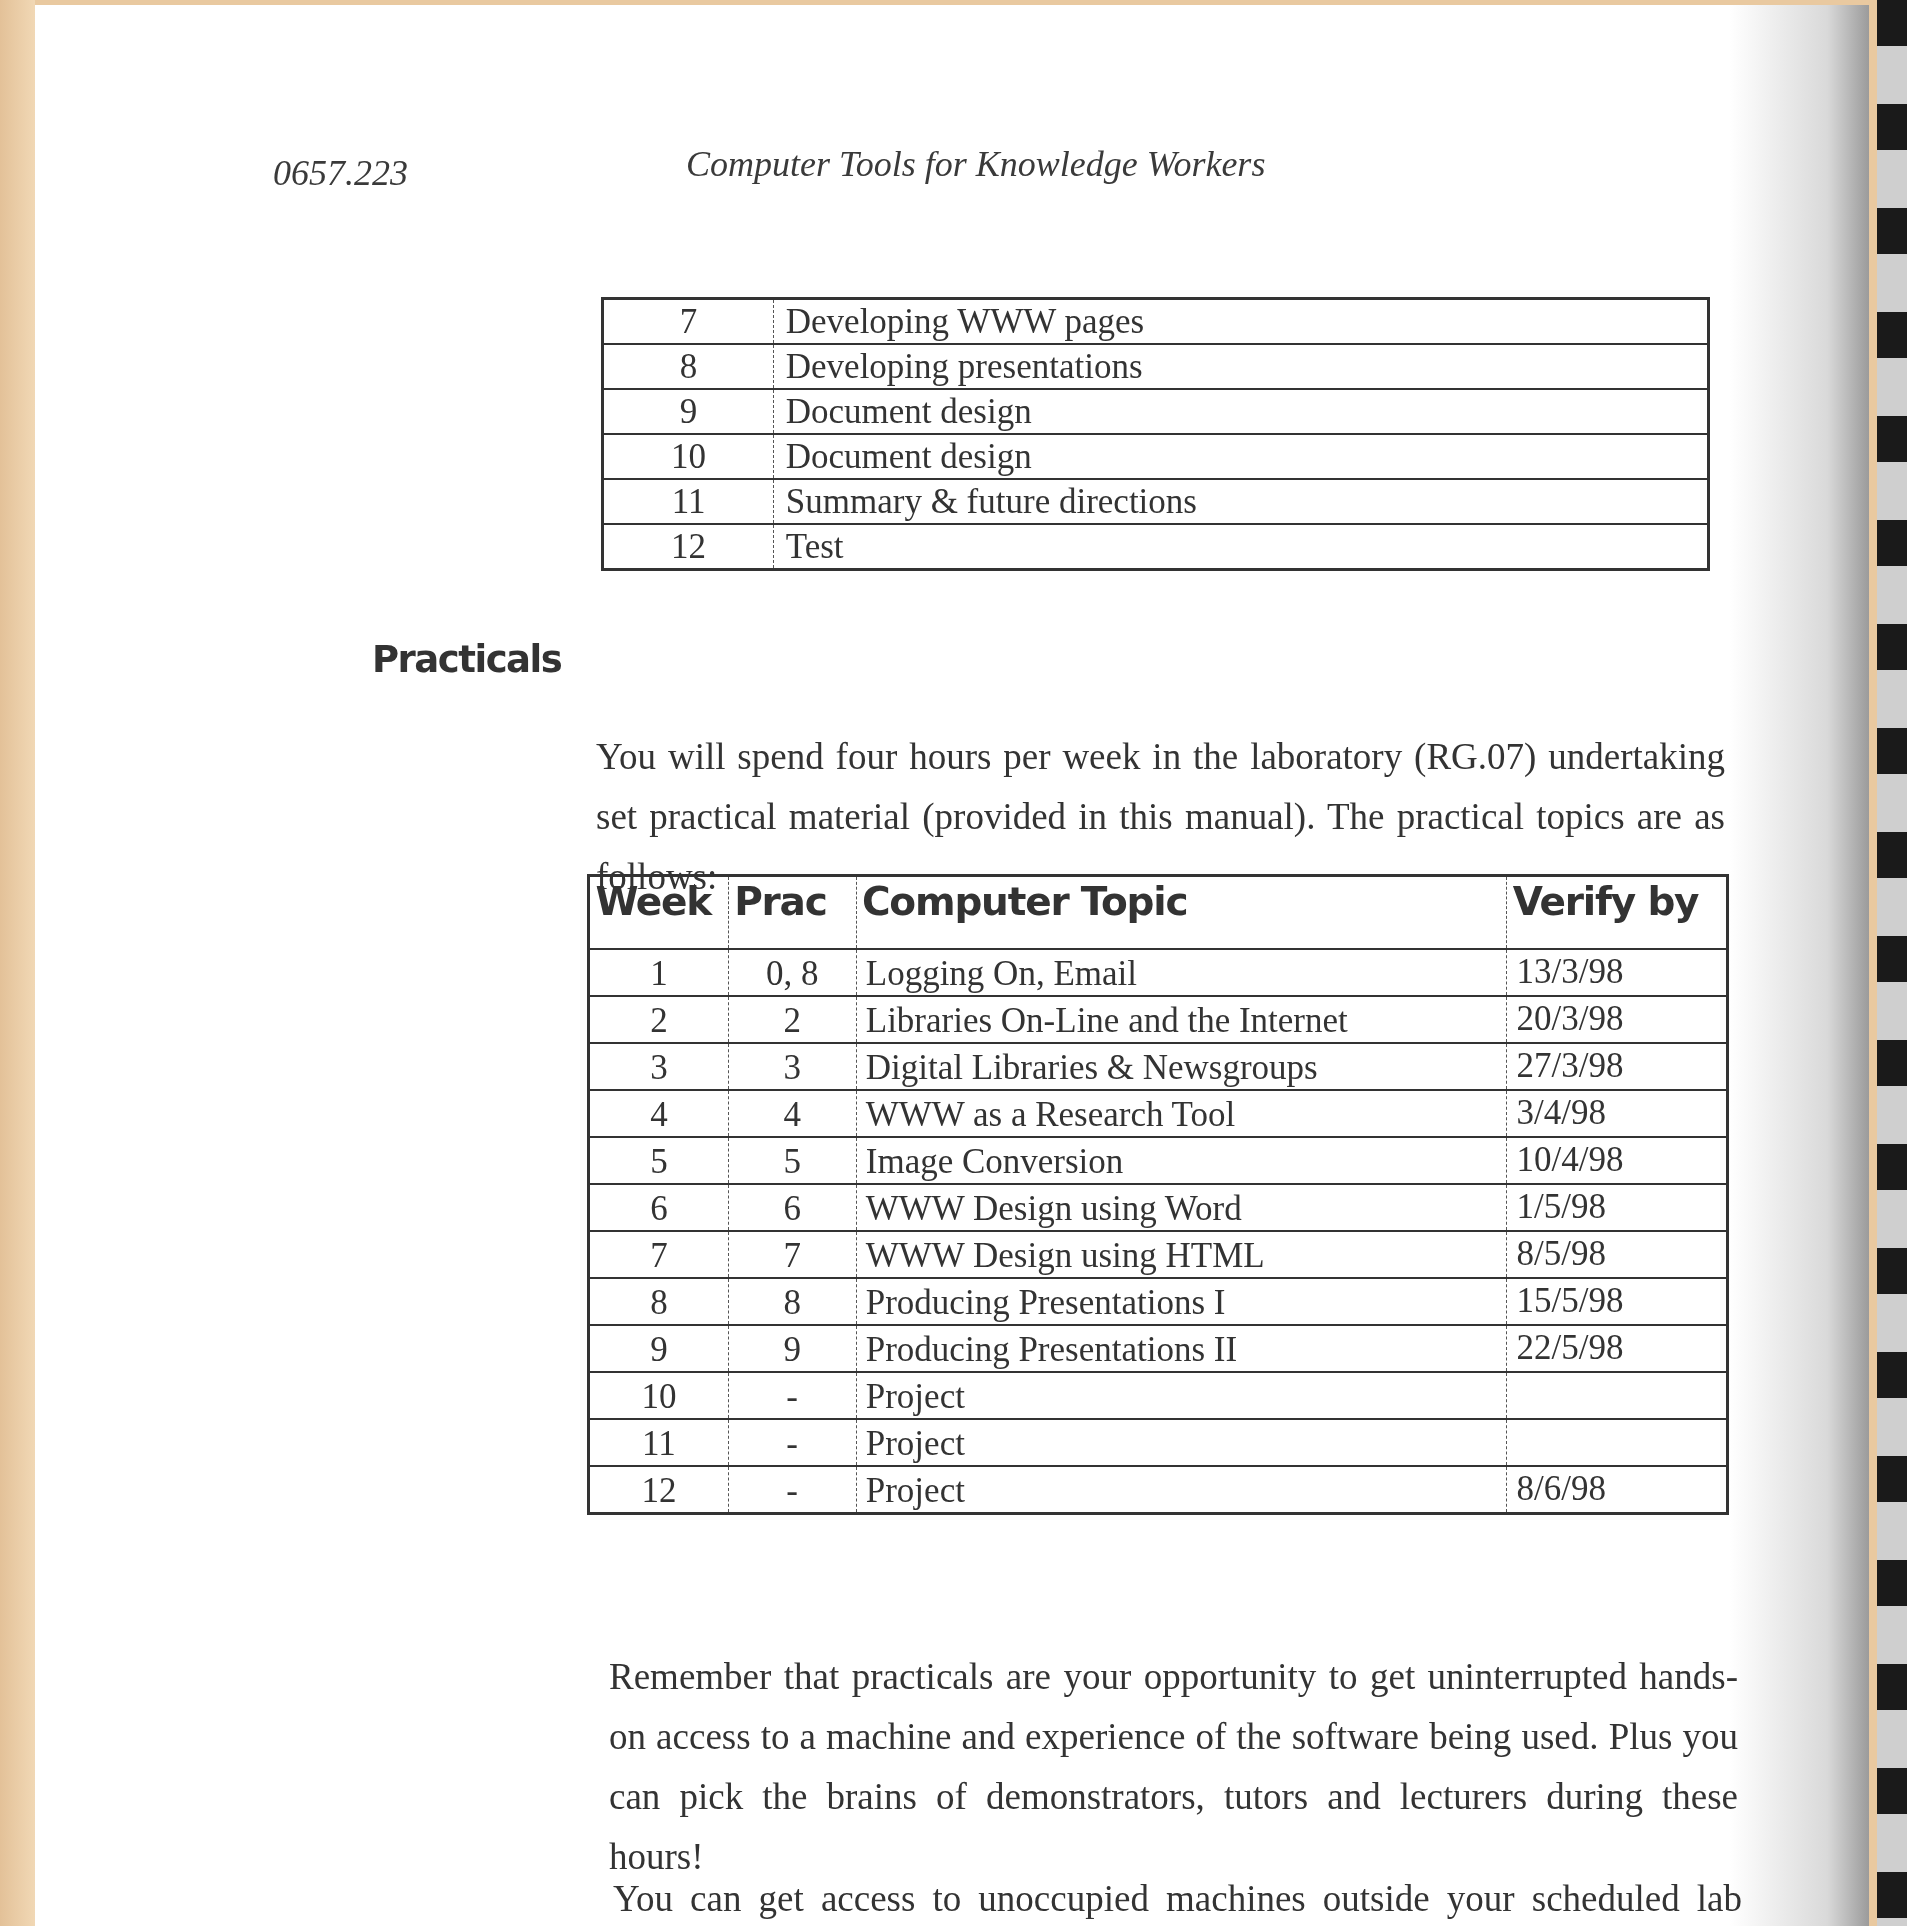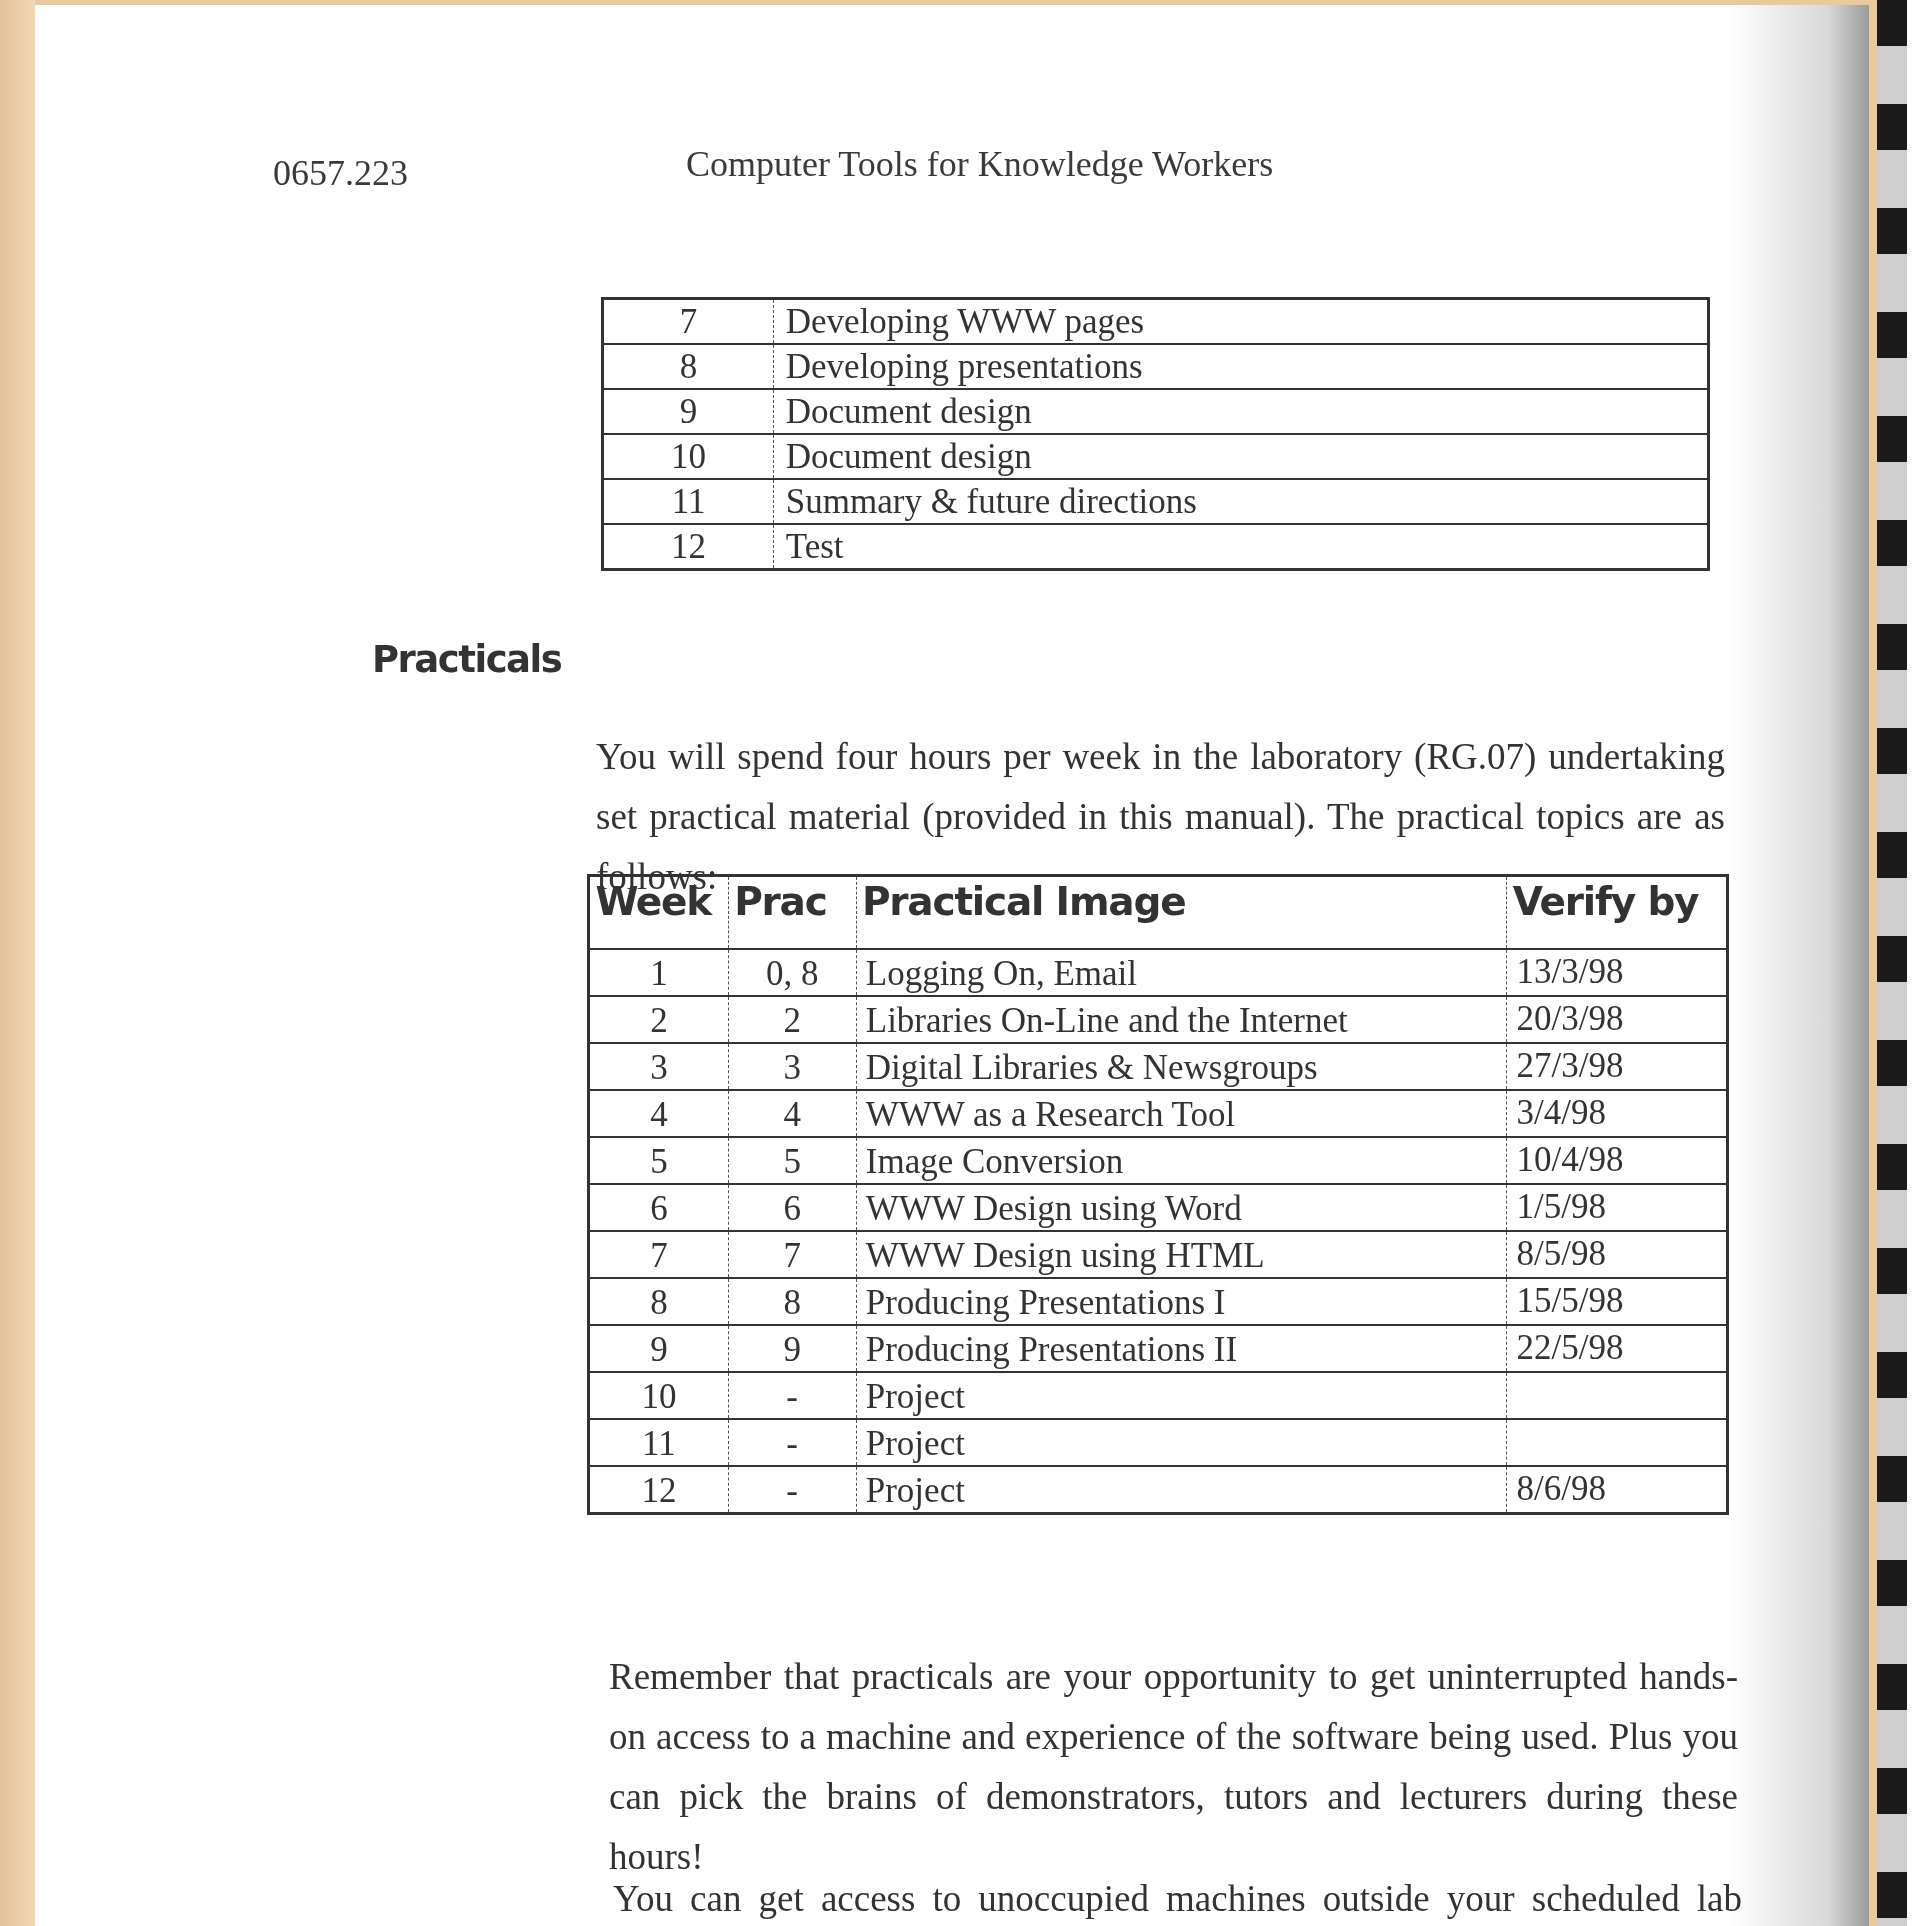--- a/index.html
+++ b/index.html
@@ -24,21 +24,21 @@
     .binding {
       position: absolute; right: 0; top: 0; width: 35px; height: 2704px;
       background: repeating-linear-gradient(to bottom, #1a1a1a 0px, #1a1a1a 46px, #cfcfcf 46px, #cfcfcf 104px);
     }
     .binding-strip {
       position: absolute; right: 0; top: 0; width: 5.4px; height: 2704px; background: #ffffff;
     }
 
     .running-head {
       position: absolute; top: 152px;
-      font-size: 36px; color: #3a3a3a;
+      font-style: italic; font-size: 36px; color: #3a3a3a;
     }
     .code { left: 273px; }
     .title { left: 686px; top: 143px; }
 
     .side-heading {
       position: absolute; font-family: "DejaVu Sans", "Liberation Sans", sans-serif;
       font-weight: bold; color: #333; letter-spacing: -1.5px;
     }
     .h-practicals { left: 372px; top: 638px; font-size: 37px; }
 
@@ -119,21 +119,21 @@
 </table>
 
 <div class="side-heading h-practicals">Practicals</div>
 <p class="para p1">You will spend four hours per week in the laboratory (RG.07) undertaking set practical material (provided in this manual). The practical topics are as follows:</p>
 
 <table class="t-pracs">
   <thead>
     <tr>
       <th class="col-week">Week</th>
       <th class="col-prac">Prac</th>
-      <th class="col-topic">Practical Image</th>
+      <th class="col-topic">Computer Topic</th>
       <th>Verify by</th>
     </tr>
   </thead>
   <tbody id="pracs-body">
       <tr>
         <td class="c">1</td>
         <td class="c">0, 8</td>
         <td class="topic">Logging On, Email</td>
         <td>13/3/98</td>
       </tr>

